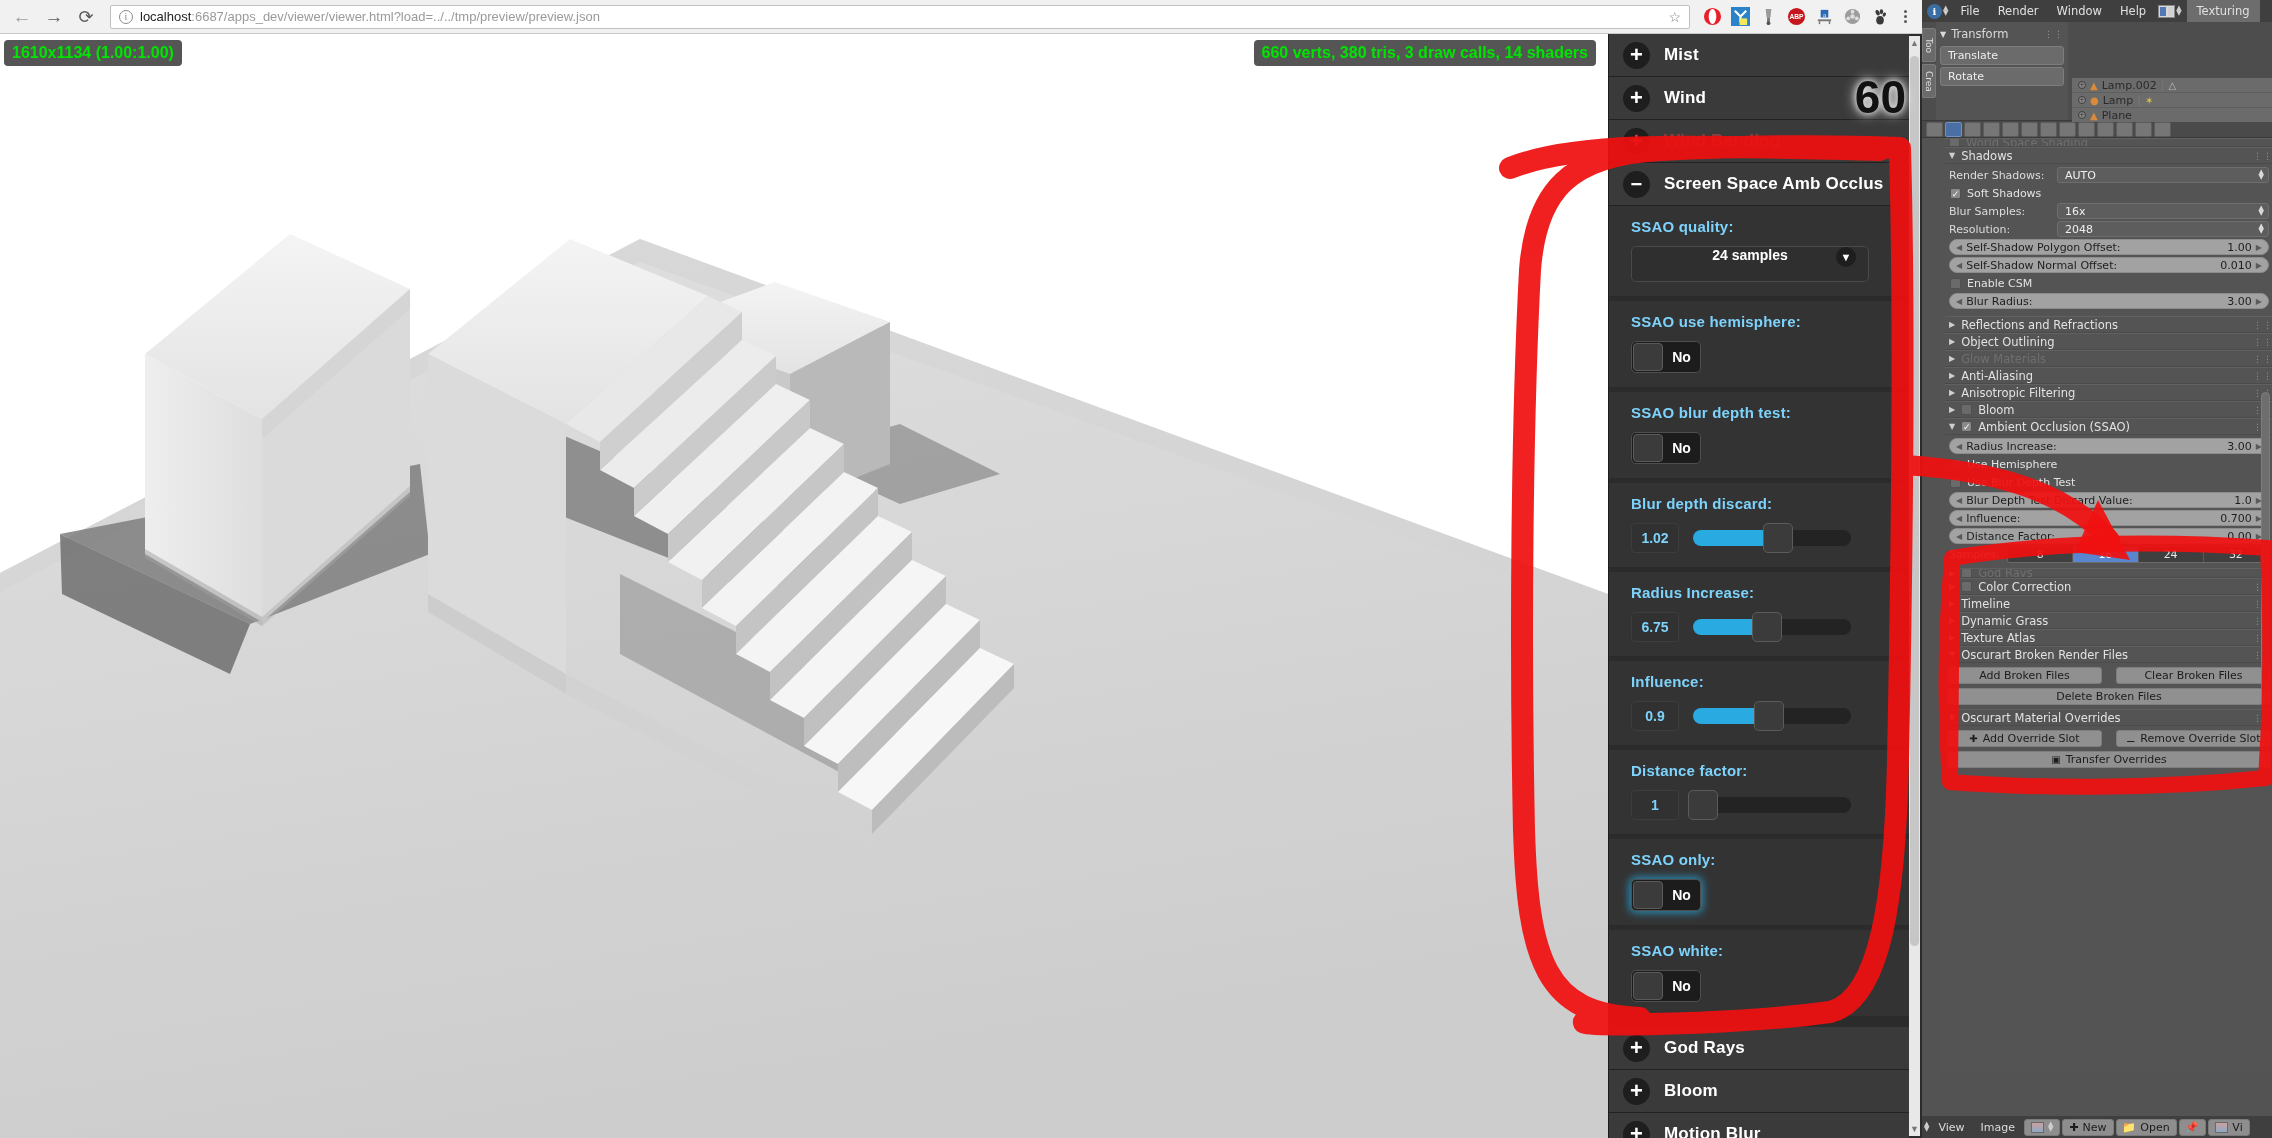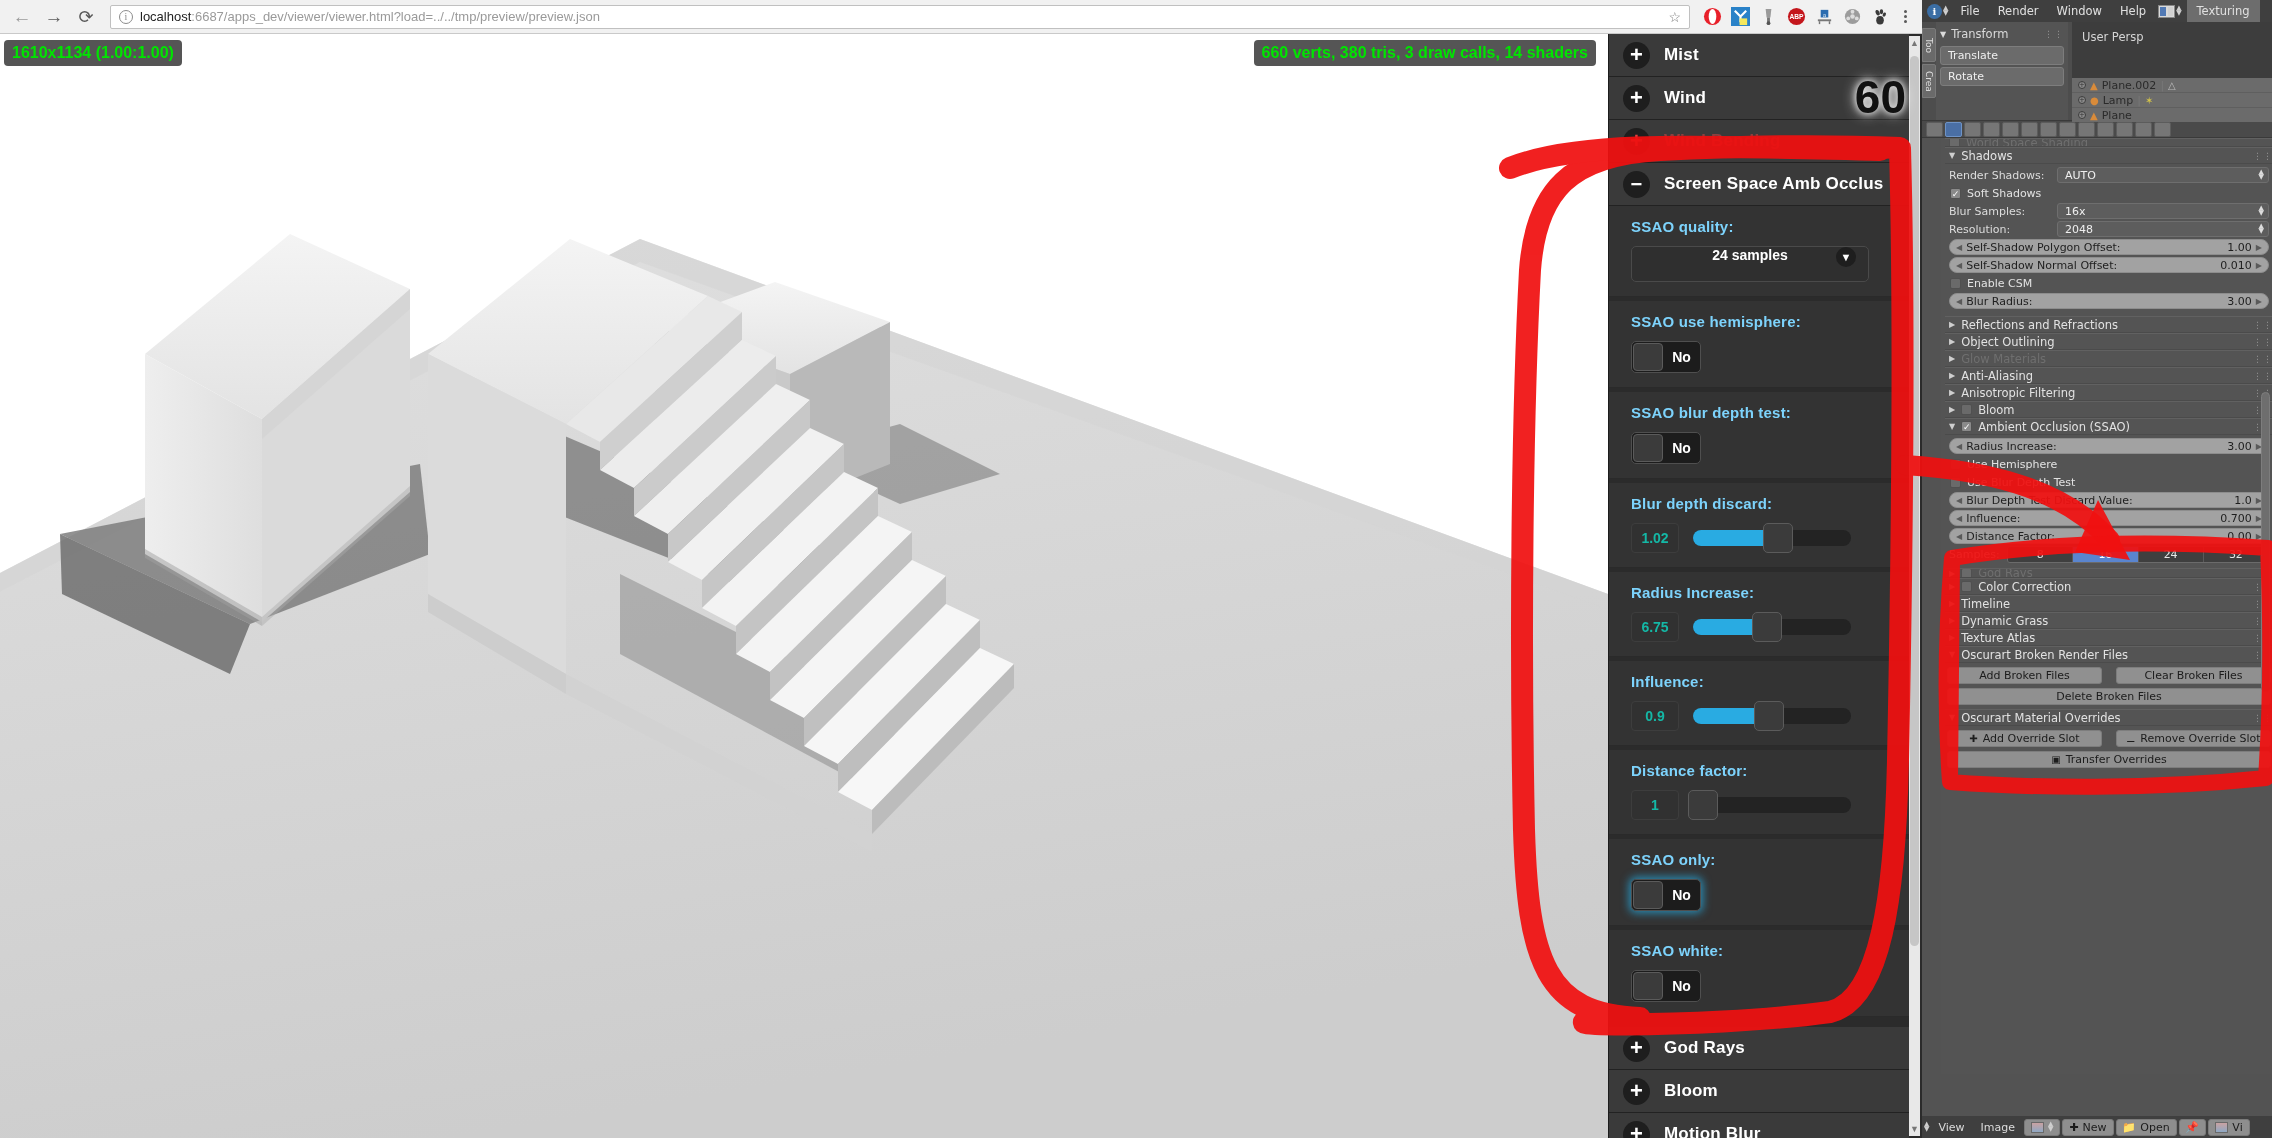--- a/index.html
+++ b/index.html
@@ -102,21 +102,21 @@
   .toggle .knob {
     width: 30px; height: 28px; margin: 0 0 0 1px; background: #3b3b3b;
     border: 1px solid #5b5b5b; border-radius: 4px; flex: 0 0 auto;
   }
   .toggle .tlabel { flex: 1; text-align: center; font-size: 14px; font-weight: bold; color: #fff; }
   .toggle.focus { box-shadow: 0 0 8px 2px rgba(38,169,224,.75); }
   .slider-row { display: flex; align-items: center; gap: 14px; }
   .num-box {
     width: 48px; height: 30px; background: #313131; border: 1px solid #3d3d3d;
     border-radius: 4px; display: flex; align-items: center; justify-content: center;
-    font-size: 14px; font-weight: bold; color: #14b8a6;
+    font-size: 14px; font-weight: bold; color: #7dd3fc;
   }
   .track {
     position: relative; width: 158px; height: 16px; background: #232323;
     border-radius: 8px;
   }
   .track .fill { position: absolute; left: 0; top: 0; height: 16px; background: #29ABE2; border-radius: 8px; }
   .track .handle {
     position: absolute; top: -7px; width: 30px; height: 30px;
     background: #3b3b3b; border: 1px solid #5b5b5b; border-radius: 5px;
   }
@@ -561,44 +561,41 @@
           </span>
       <span class="b-spin">
             <span>▲</span>
             <span>▼</span>
           </span>
     </div>
     <div id="b-scrn-name">Texturing</div>
   </div>
 
   <div id="b-top">
-    <div id="b-3dview">
-      <div id="b-persp">User Persp</div>
-    </div>
 
     <div id="b-vtabs">
       <div class="b-vtab">Too</div>
       <div class="b-vtab">Crea</div>
     </div>
 
     <div id="b-toolshelf">
       <div class="b-panel-title">
         <span class="tri-d">▼</span>
         <span>Transform</span>
         <span class="grip">⋮⋮</span>
       </div>
       <div class="b-tool-btn">Translate</div>
       <div class="b-tool-btn">Rotate</div>
     </div>
 
     <div id="b-outliner">
       <div class="b-ol-row">
         <span class="plus">+</span>
         <span class="b-ol-ico">▲</span>
-        <span class="b-ol-name">Plane.002</span>
+        <span class="b-ol-name">Lamp.002</span>
         <span style="color:#777">|</span>
             <span class="b-ol-ico" style="color:#b9b9b9">△</span>
       </div>
       <div class="b-ol-row">
         <span class="plus">+</span>
         <span class="b-ol-ico">●</span>
         <span class="b-ol-name">Lamp</span>
         <span style="color:#777">|</span>
             <span class="b-ol-ico" style="color:#d4c44a">✶</span>
       </div>

